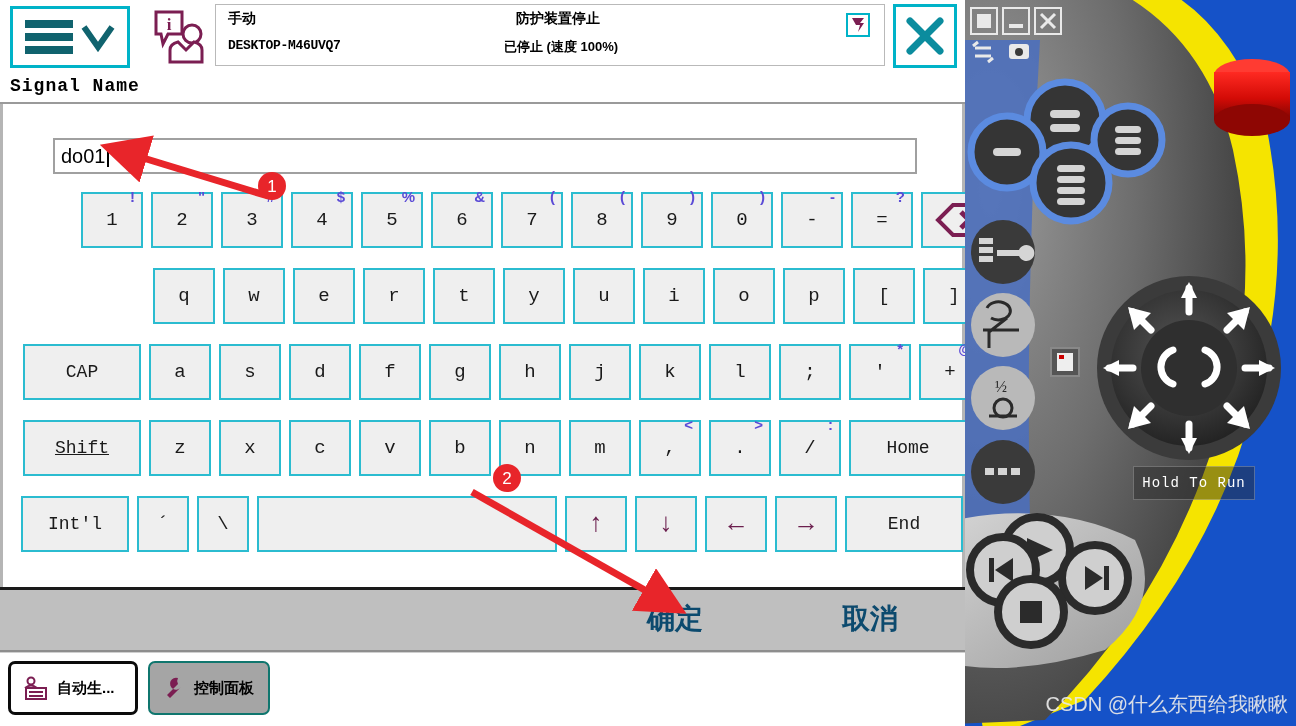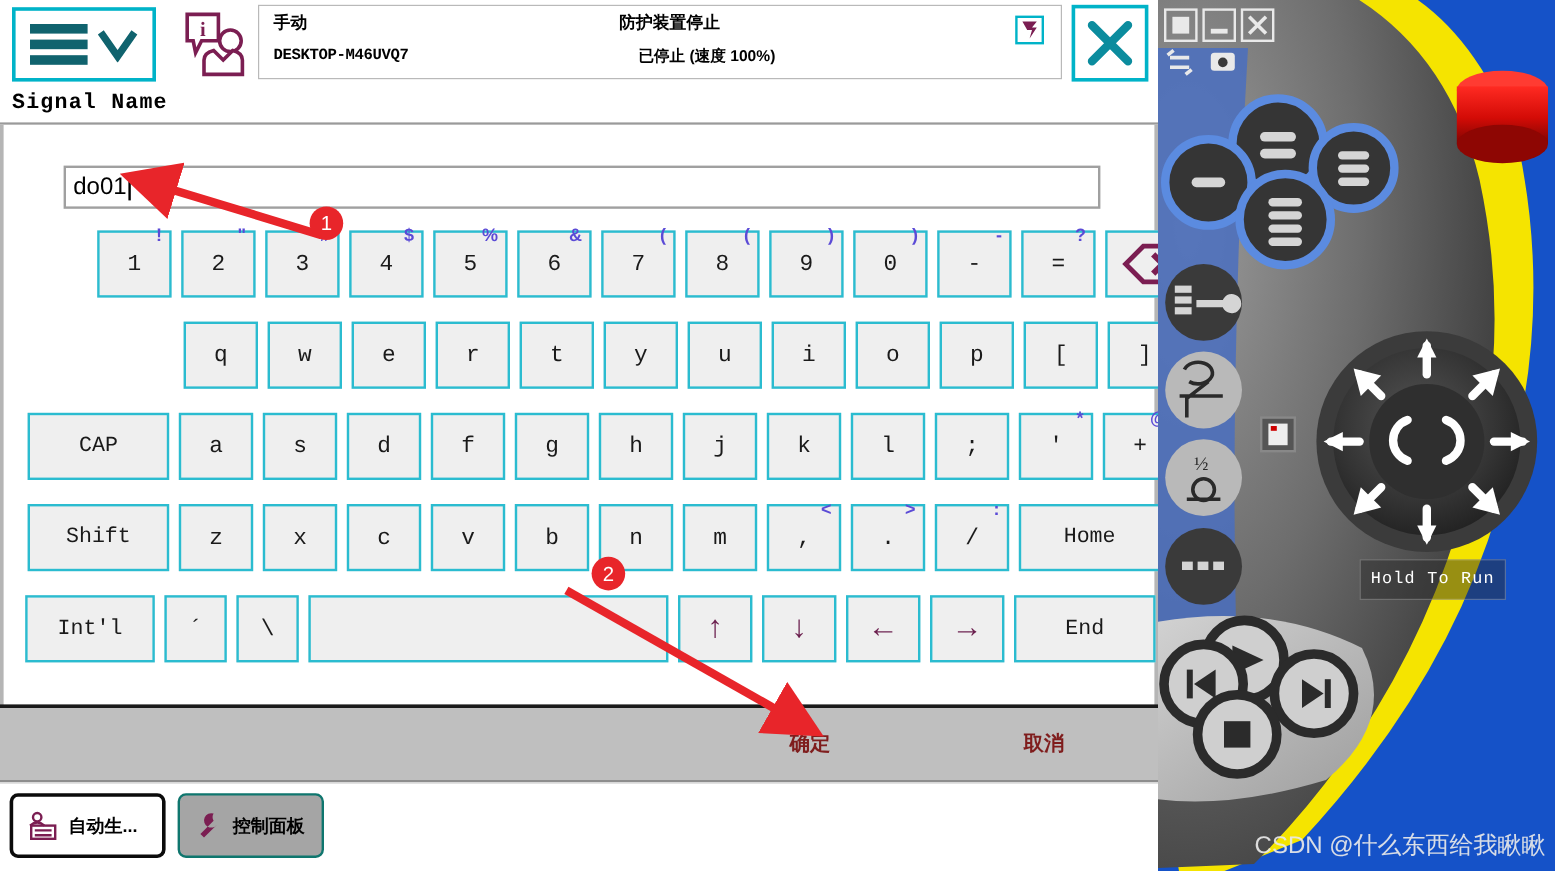--- a/index.html
+++ b/index.html
@@ -28,21 +28,21 @@
   .chev{width:34px;height:30px;}
   .opicon{position:absolute;left:148px;top:6px;width:62px;height:62px;}
   .statusbox{
     position:absolute;left:215px;top:4px;width:670px;height:62px;
     background:#ffffff;border:1px solid #b9b9b9;box-sizing:border-box;
   }
   .st-row{position:absolute;display:flex;}
   .st-mode{left:12px;top:5px;font-family:"Liberation Sans",sans-serif;font-size:14px;font-weight:bold;color:#000;}
   .st-host{left:12px;top:33px;font-size:13px;font-weight:bold;color:#000;letter-spacing:-.3px;text-align:center;}
   .st-guard{left:300px;top:5px;font-family:"Liberation Sans",sans-serif;font-size:14px;font-weight:bold;color:#000;}
-  .st-stop{left:316px;top:33px;font-family:"Liberation Sans",sans-serif;font-size:13px;font-weight:bold;color:#000;}
+  .st-stop{left:288px;top:33px;font-family:"Liberation Sans",sans-serif;font-size:13px;font-weight:bold;color:#000;}
   .st-ico{position:absolute;right:14px;top:8px;width:24px;height:24px;border:2px solid #00b3c8;box-sizing:border-box;background:#fff;}
   .close-btn{
     position:absolute;left:893px;top:4px;width:64px;height:64px;
     border:3px solid #00b3c8;background:#fff;box-sizing:border-box;
     display:flex;align-items:center;justify-content:center;
   }
 
   
   .page-title{
     position:absolute;left:10px;top:76px;font-size:18px;font-weight:bold;color:#000;
@@ -75,21 +75,21 @@
     position:absolute;right:6px;top:-6px;font-size:15px;color:#5b4bd6;
     font-family:"Liberation Sans",sans-serif;font-weight:bold;
   }
   .key .arrow{font-size:26px;color:#6b1f4e;font-weight:bold;line-height:1;}
 
   
   .hr-btm{position:absolute;left:0;top:587px;width:965px;height:3px;background:#1a1a1a;}
   .btnbar{position:absolute;left:0;top:590px;width:965px;height:60px;background:#bfbfbf;
           border-bottom:2px solid #8d8d8d;}
   .dlgbtn{position:absolute;top:0;height:58px;display:flex;align-items:center;justify-content:center;
-          font-family:"Liberation Sans",sans-serif;font-size:17px;font-weight:bold;color:#7f1d1d;}
+          font-family:"Liberation Sans",sans-serif;font-size:28px;font-weight:bold;color:#0c4a6e;}
 
   
   .taskbar{position:absolute;left:0;top:652px;width:965px;height:74px;background:#fff;
            border-top:1px solid #cfcfcf;}
   .tb-btn{
     position:absolute;top:8px;height:54px;display:flex;align-items:center;gap:8px;
     padding:0 12px;box-sizing:border-box;font-family:"Liberation Sans",sans-serif;
     font-size:15px;font-weight:bold;color:#000;
   }
   .tb-active{left:8px;width:130px;background:#fff;border:3px solid #0b0b0b;border-radius:7px;}
@@ -300,21 +300,21 @@
             <div class="key" style="left: 846px; width: 62px;">
               <span class="sup">*</span>
               <span>'</span>
             </div>
             <div class="key" style="left: 916px; width: 62px;">
               <span class="sup">@</span>
               <span>+</span>
             </div>
           </div>
           <div class="krow">
-            <div class="key wide" style="left: 20px; width: 118px;">
+            <div class="key wide" style="left: 20px; width: 118px; text-decoration: underline;">
               <span>Shift</span>
             </div>
             <div class="key" style="left: 146px; width: 62px;">
               <span>z</span>
             </div>
             <div class="key" style="left: 216px; width: 62px;">
               <span>x</span>
             </div>
             <div class="key" style="left: 286px; width: 62px;">
               <span>c</span>

